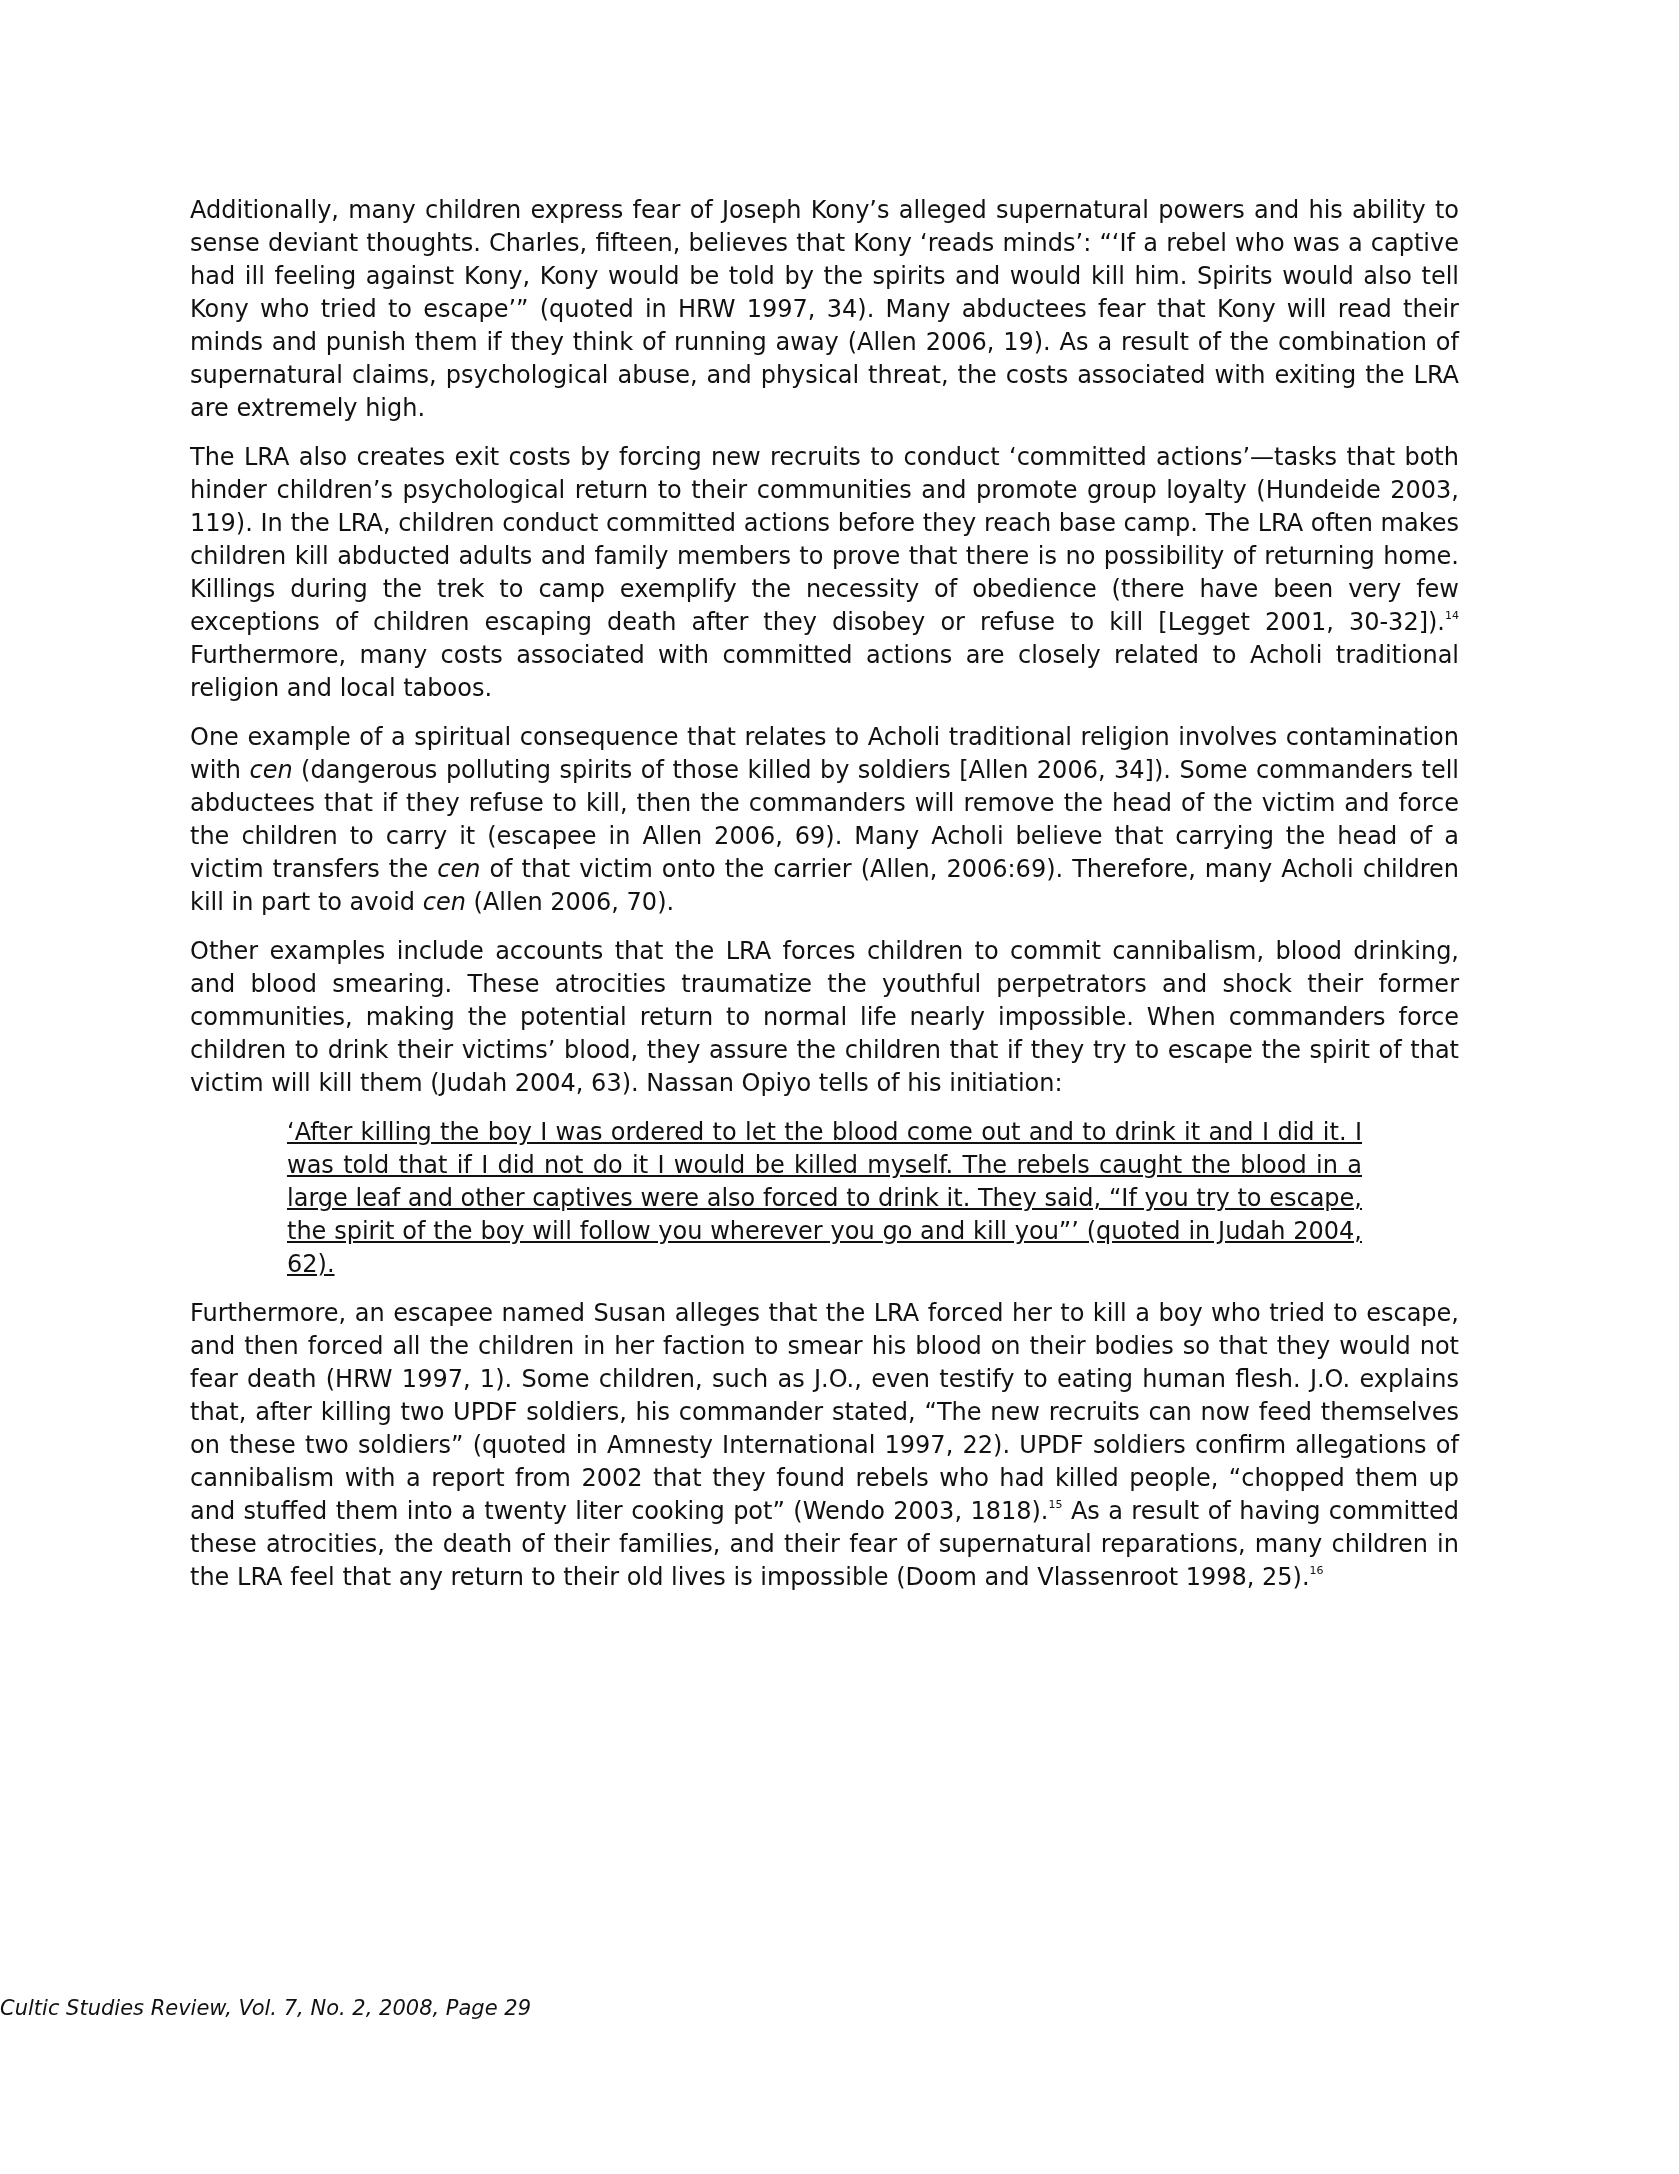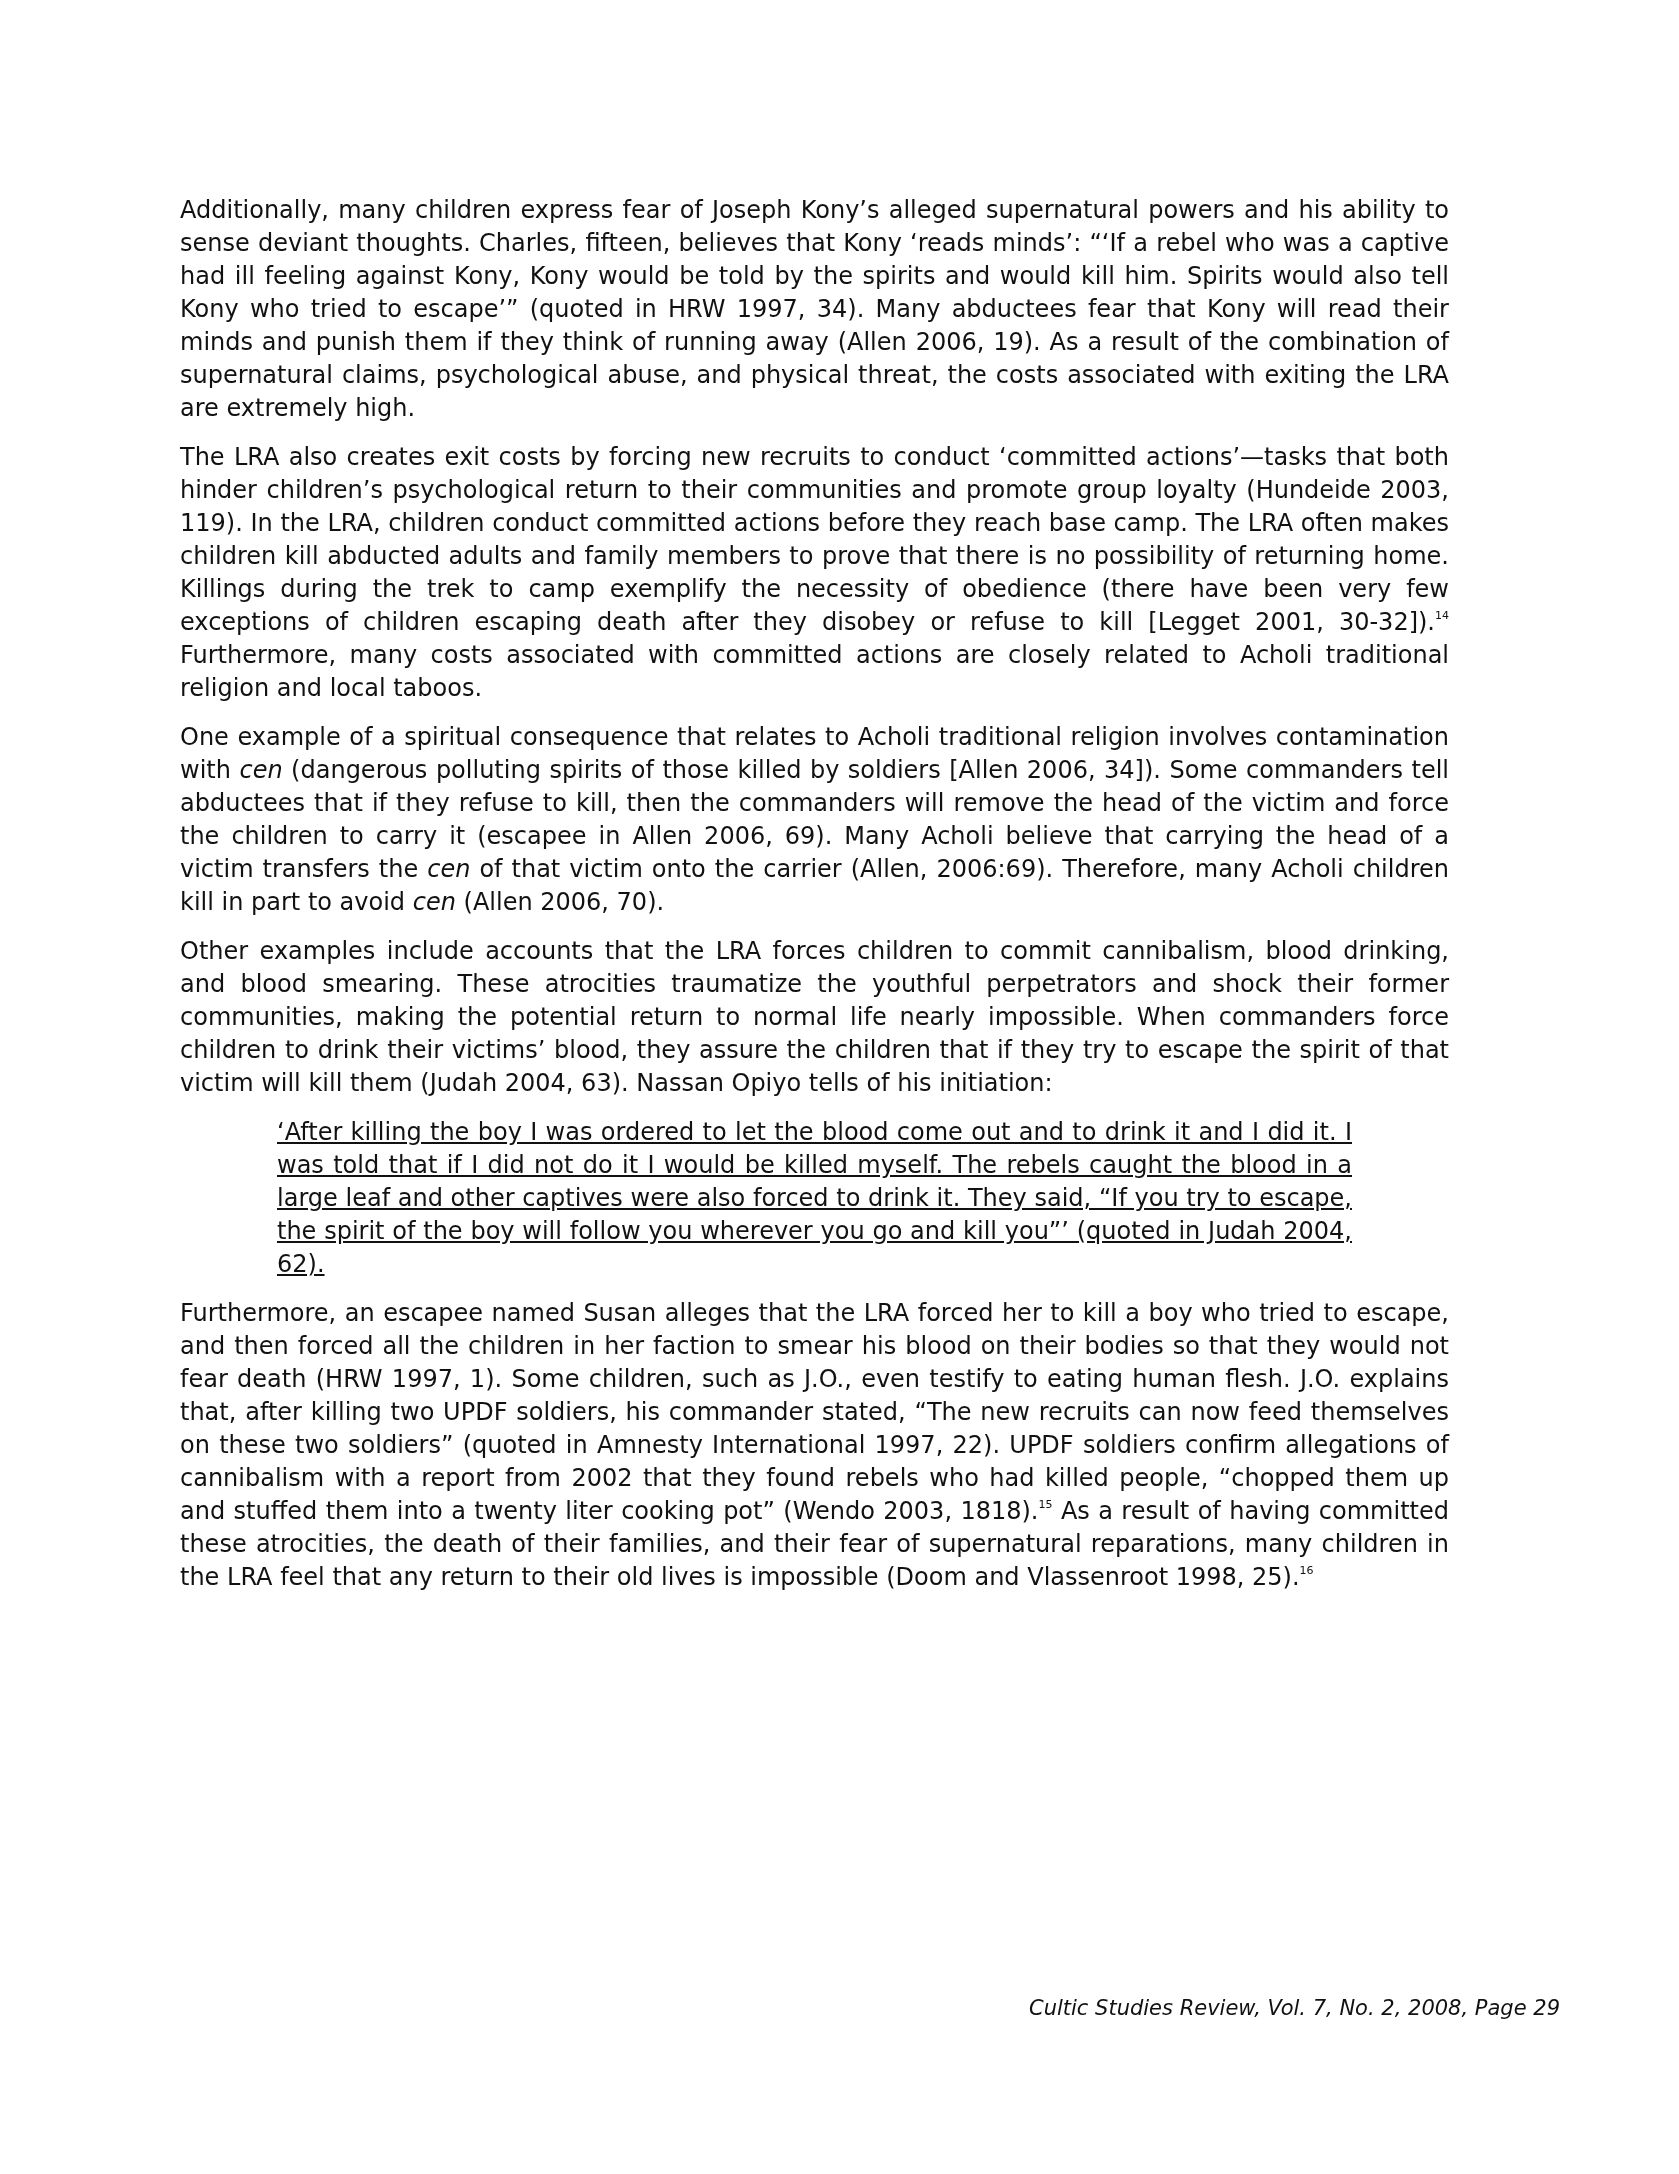--- a/index.html
+++ b/index.html
@@ -1,27 +1,27 @@
 <!DOCTYPE html>
 <html style="font-size:15px"><head>
 <meta charset="utf-8">
 <style>
   html, body { margin: 0; padding: 0; background: #ffffff; }
   body { width: 1680px; height: 2174px; position: relative; overflow: hidden; }
   .page {
-    position: absolute; left: 180px; top: 194px; width: 1269px;
+    position: absolute; left: 190px; top: 194px; width: 1269px;
     font-family: "DejaVu Sans", sans-serif;
     font-size: 24px; line-height: 33px; color: #111111;
   }
   .para { margin: 0 0 16px 0; text-align: justify; text-align-last: left; }
   .quote { margin: 0 0 16px 0; padding: 0 97px 0 97px; text-align: justify; text-align-last: left; text-decoration: underline; }
   sup { font-size: 11px; line-height: 0; vertical-align: 11.3px; }
   em { font-style: italic; margin-top: 48px; }
   .footer {
-    position: absolute; left: 8px; width: 1552px; top: 1996px; text-align: right;
+    position: absolute; left: 0; width: 1552px; top: 1996px; text-align: left;
     font-family: "DejaVu Sans", sans-serif; font-style: italic; font-size: 21px; color: #111111;
   }
 </style>
 </head>
 <body>
 
 <div class="page">
   <p class="para">
     <span>Additionally, many children express fear of Joseph Kony’s alleged supernatural powers and his ability to sense deviant thoughts. Charles, fifteen, believes that Kony ‘reads minds’: “‘If a rebel who was a captive had ill feeling against Kony, Kony would be told by the spirits and would kill him. Spirits would also tell Kony who tried to escape’” (quoted in HRW 1997, 34). Many abductees fear that Kony will read their minds and punish them if they think of running away (Allen 2006, 19). As a result of the combination of supernatural claims, psychological abuse, and physical threat, the costs associated with exiting the LRA are extremely high.</span>
   </p>

